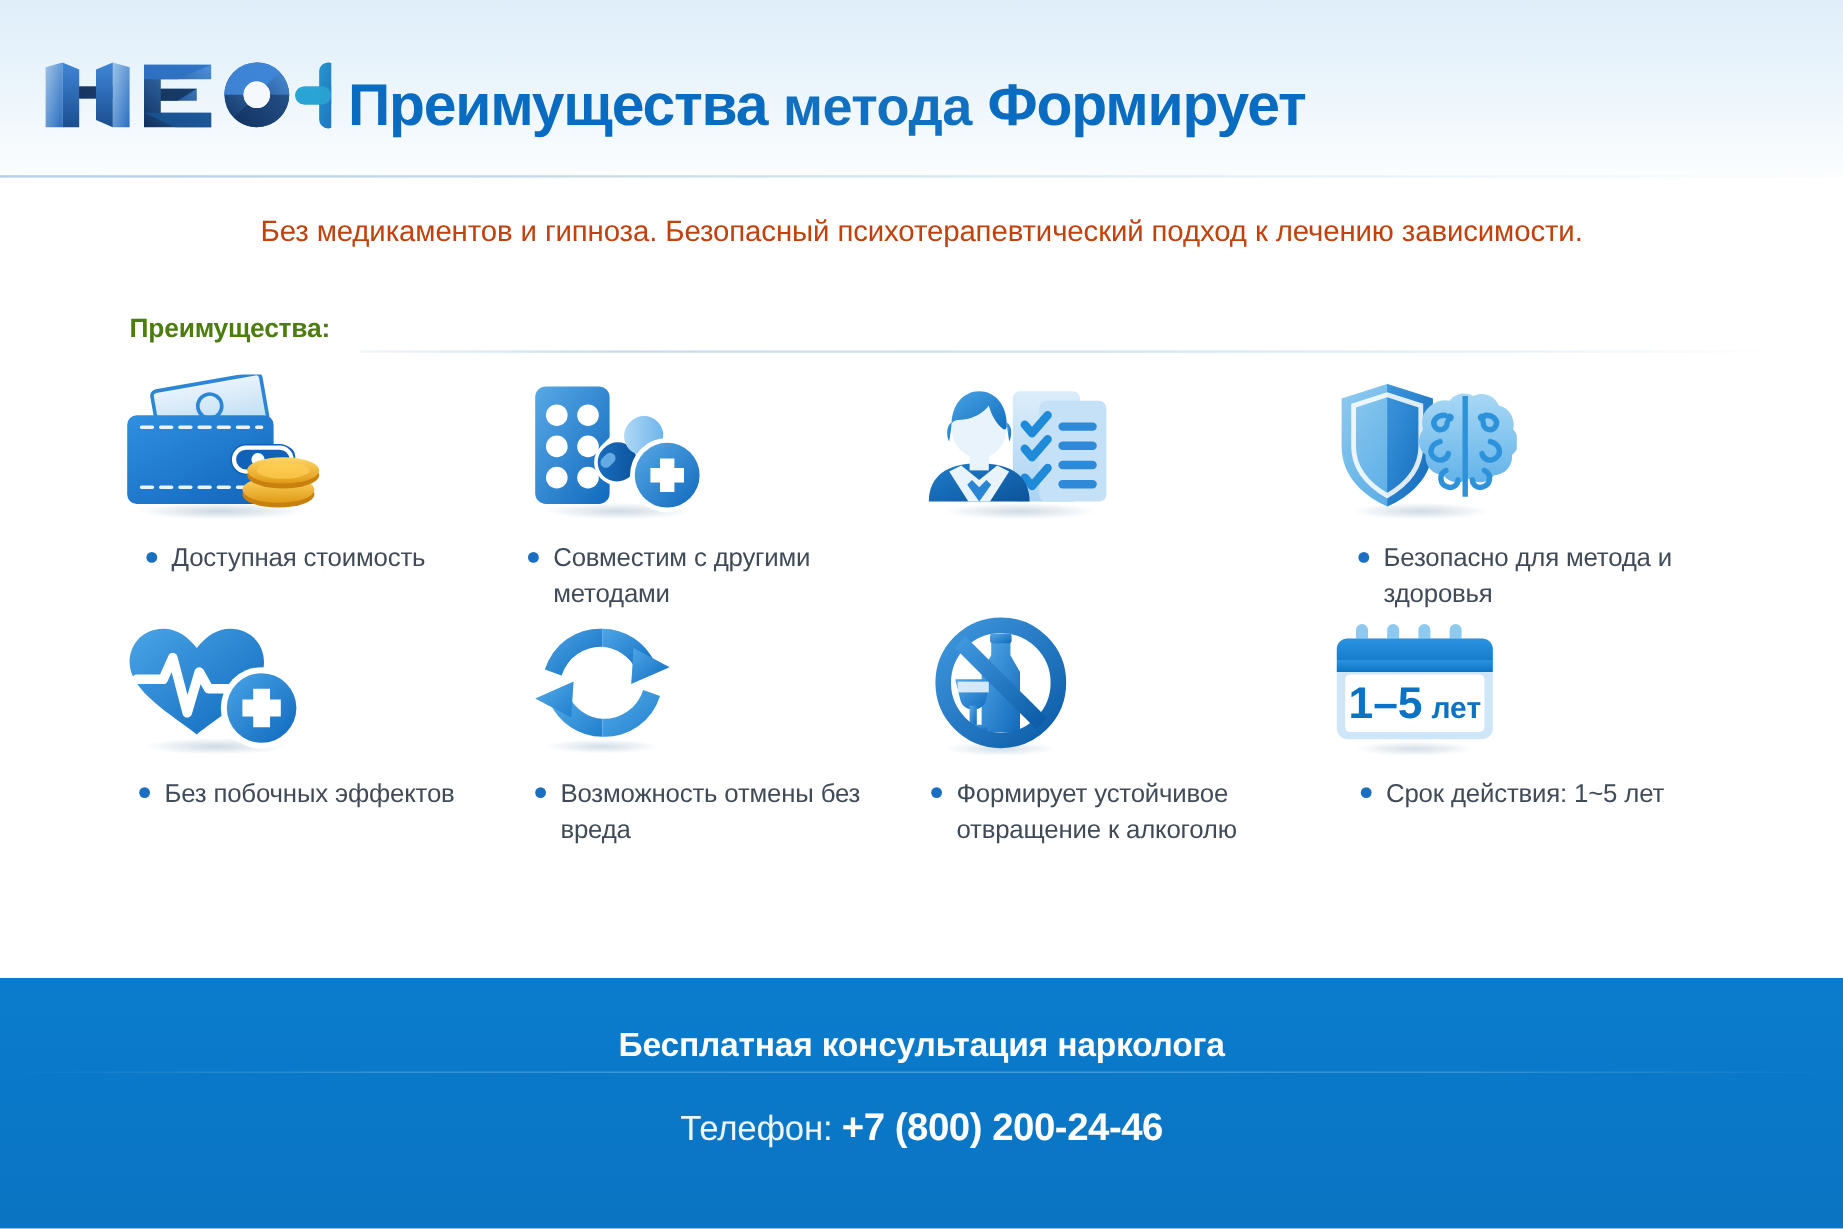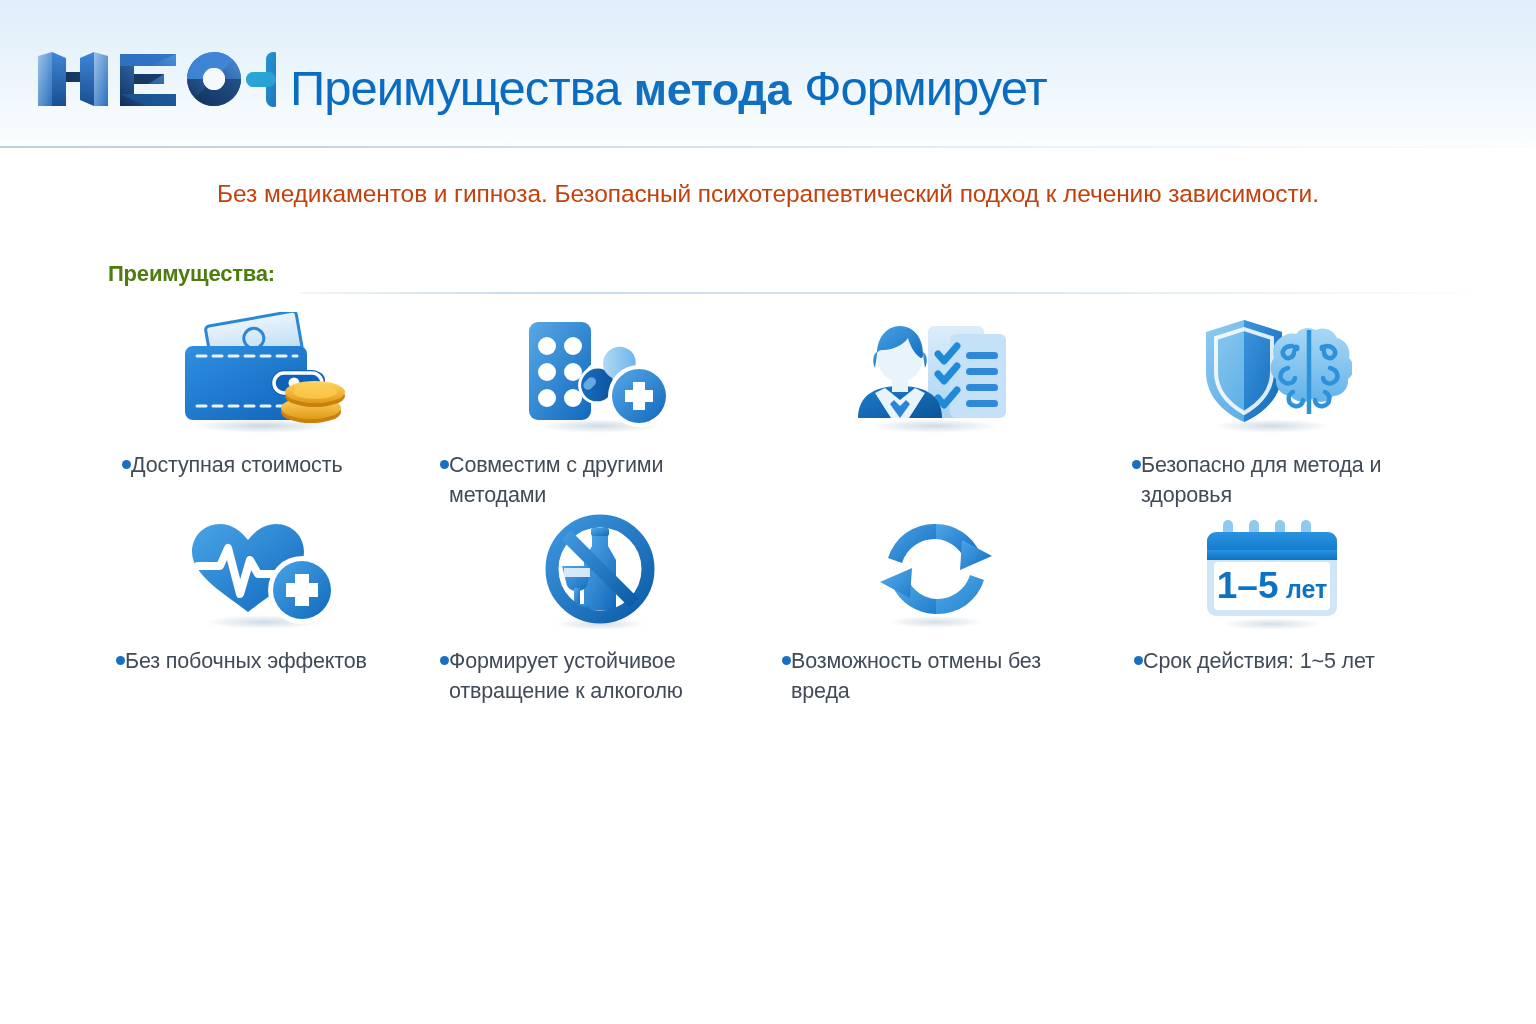--- a/index.html
+++ b/index.html
@@ -20,21 +20,21 @@
     background:linear-gradient(90deg,#b8cfe2 0%,#c6d9e8 28%,#dce9f3 55%,#eef5fa 78%,rgba(255,255,255,0) 100%);
   }
   .logo{
     position:absolute;left:36px;top:48px;width:240px;height:62px;
   }
   .title{
     position:absolute;left:290px;top:57px;
     font-size:49px;line-height:62px;color:#0a6cc0;white-space:nowrap;
     letter-spacing:-0.4px;
   }
-  .title .b{font-weight:normal;letter-spacing:-1px}
+  .title .b{font-weight:bold;letter-spacing:-1px}
   .title .r{font-weight:bold;font-size:45px;color:#1170bf}
 
   
   .subtitle{
     position:absolute;left:0;top:180px;width:1536px;text-align:center;
     font-size:24.5px;color:#c2410c;letter-spacing:-0.1px;
   }
 
   
   .sect{
@@ -47,26 +47,26 @@
   }
 
   
   .grid{
     position:absolute;left:96px;top:308px;width:1344px;
     display:grid;grid-template-columns:repeat(4,336px);
     grid-auto-rows:204px;
   }
   .cell{position:relative}
   .icon-wrap{
-    height:128px;display:flex;align-items:flex-end;justify-content:center;
+    height:128px;display:flex;align-items:flex-end;
     padding-bottom:2px;
   }
   .icon-wrap svg{display:block}
   .label{
-    display:flex;align-items:flex-start;
+    display:flex;align-items:flex-start;gap:12px;
     padding:14px 6px 0 22px;
   }
   .dot{
     flex:0 0 auto;width:9px;height:9px;border-radius:50%;
     background:#1a6fc0;margin-top:10px;
   }
   .label .txt{
     font-size:21.5px;line-height:30px;color:#404b57;letter-spacing:-0.15px;
   }
   
@@ -389,20 +389,54 @@
           <circle cx="122" cy="76" r="29" fill="url(#ht1)"></circle>
           <path d="M115 60h14v9h9v14h-9v9h-14v-9h-9V69h9z" fill="#ffffff"></path>
         </svg>
       </div>
       <div class="label">
         <span class="dot"></span>
         <span class="txt">Без побочных эффектов</span>
       </div>
     </div>
 
+    <div class="cell c7 row2">
+      <div class="icon-wrap">
+        <svg width="140" height="116" viewBox="0 0 140 116">
+          <defs>
+            <linearGradient id="rf1" x1="0" y1="0" x2="1" y2="1">
+              <stop offset="0" stop-color="#4fa6e6"></stop>
+                <stop offset="1" stop-color="#0f6cc0"></stop>
+            </linearGradient>
+            <linearGradient id="rf2" x1="1" y1="1" x2="0" y2="0">
+              <stop offset="0" stop-color="#1f7fcd"></stop>
+                <stop offset="1" stop-color="#57ace9"></stop>
+            </linearGradient>
+            <radialGradient id="shw7" cx=".5" cy=".5" r=".5">
+              <stop offset="0" stop-color="#9fb6c9" stop-opacity=".45"></stop>
+                <stop offset="1" stop-color="#9fb6c9" stop-opacity="0"></stop>
+            </radialGradient>
+          </defs>
+          <ellipse cx="70" cy="108" rx="48" ry="6" fill="url(#shw7)"></ellipse>
+
+          <path d="M70 10a48 48 0 0 1 44 29l-16 5A34 34 0 0 0 70 25z" fill="url(#rf1)"></path>
+          <path d="M22 44A48 48 0 0 1 70 10v15A34 34 0 0 0 36 49z" fill="url(#rf1)"></path>
+          <polygon points="96,26 126,42 94,56" fill="url(#rf1)"></polygon>
+
+          <path d="M70 100a48 48 0 0 1-44-29l16-5A34 34 0 0 0 70 85z" fill="url(#rf2)"></path>
+          <path d="M118 66A48 48 0 0 1 70 100V85a34 34 0 0 0 34-24z" fill="url(#rf2)"></path>
+          <polygon points="44,84 14,68 46,54" fill="url(#rf2)"></polygon>
+        </svg>
+      </div>
+      <div class="label">
+        <span class="dot"></span>
+        <span class="txt">Возможность отмены без вреда</span>
+      </div>
+    </div>
+
     <div class="cell c6 row2">
       <div class="icon-wrap">
         <svg width="132" height="116" viewBox="0 0 132 116">
           <defs>
             <linearGradient id="na1" x1="0" y1="0" x2="1" y2="1">
               <stop offset="0" stop-color="#3f97de"></stop>
                 <stop offset="1" stop-color="#0c5ca8"></stop>
             </linearGradient>
             <linearGradient id="na2" x1="0" y1="0" x2="1" y2="1">
               <stop offset="0" stop-color="#54a8e7"></stop>
@@ -424,54 +458,20 @@
           <rect x="30" y="54" width="26" height="9" fill="#e6f2fc" opacity=".9"></rect>
 
           <circle cx="66" cy="55" r="48" fill="none" stroke="url(#na1)" stroke-width="13"></circle>
 
           <path d="M32 21l68 68" stroke="url(#na1)" stroke-width="13" stroke-linecap="butt"></path>
         </svg>
       </div>
       <div class="label">
         <span class="dot"></span>
         <span class="txt">Формирует устойчивое отвращение к алкоголю</span>
-      </div>
-    </div>
-
-    <div class="cell c7 row2">
-      <div class="icon-wrap">
-        <svg width="140" height="116" viewBox="0 0 140 116">
-          <defs>
-            <linearGradient id="rf1" x1="0" y1="0" x2="1" y2="1">
-              <stop offset="0" stop-color="#4fa6e6"></stop>
-                <stop offset="1" stop-color="#0f6cc0"></stop>
-            </linearGradient>
-            <linearGradient id="rf2" x1="1" y1="1" x2="0" y2="0">
-              <stop offset="0" stop-color="#1f7fcd"></stop>
-                <stop offset="1" stop-color="#57ace9"></stop>
-            </linearGradient>
-            <radialGradient id="shw7" cx=".5" cy=".5" r=".5">
-              <stop offset="0" stop-color="#9fb6c9" stop-opacity=".45"></stop>
-                <stop offset="1" stop-color="#9fb6c9" stop-opacity="0"></stop>
-            </radialGradient>
-          </defs>
-          <ellipse cx="70" cy="108" rx="48" ry="6" fill="url(#shw7)"></ellipse>
-
-          <path d="M70 10a48 48 0 0 1 44 29l-16 5A34 34 0 0 0 70 25z" fill="url(#rf1)"></path>
-          <path d="M22 44A48 48 0 0 1 70 10v15A34 34 0 0 0 36 49z" fill="url(#rf1)"></path>
-          <polygon points="96,26 126,42 94,56" fill="url(#rf1)"></polygon>
-
-          <path d="M70 100a48 48 0 0 1-44-29l16-5A34 34 0 0 0 70 85z" fill="url(#rf2)"></path>
-          <path d="M118 66A48 48 0 0 1 70 100V85a34 34 0 0 0 34-24z" fill="url(#rf2)"></path>
-          <polygon points="44,84 14,68 46,54" fill="url(#rf2)"></polygon>
-        </svg>
-      </div>
-      <div class="label">
-        <span class="dot"></span>
-        <span class="txt">Возможность отмены без вреда</span>
       </div>
     </div>
 
     <div class="cell c8 row2">
       <div class="icon-wrap">
         <svg width="150" height="116" viewBox="0 0 150 116">
           <defs>
             <linearGradient id="cal1" x1="0" y1="0" x2="0" y2="1">
               <stop offset="0" stop-color="#2a93e0"></stop>
                 <stop offset="1" stop-color="#0d73c4"></stop>
@@ -496,14 +496,22 @@
         </svg>
       </div>
       <div class="label">
         <span class="dot"></span>
         <span class="txt">Срок действия: 1~5 лет</span>
       </div>
     </div>
 
   </div>
 
+  <div class="footer">
+    <div class="footer-sep"></div>
+    <h2>Бесплатная консультация нарколога</h2>
+    <div class="phone">
+      <span>Телефон:</span>
+      <span class="num">+7 (800) 200-24-46</span>
+    </div>
+  </div>
 
 </div>
 
 </body></html>

